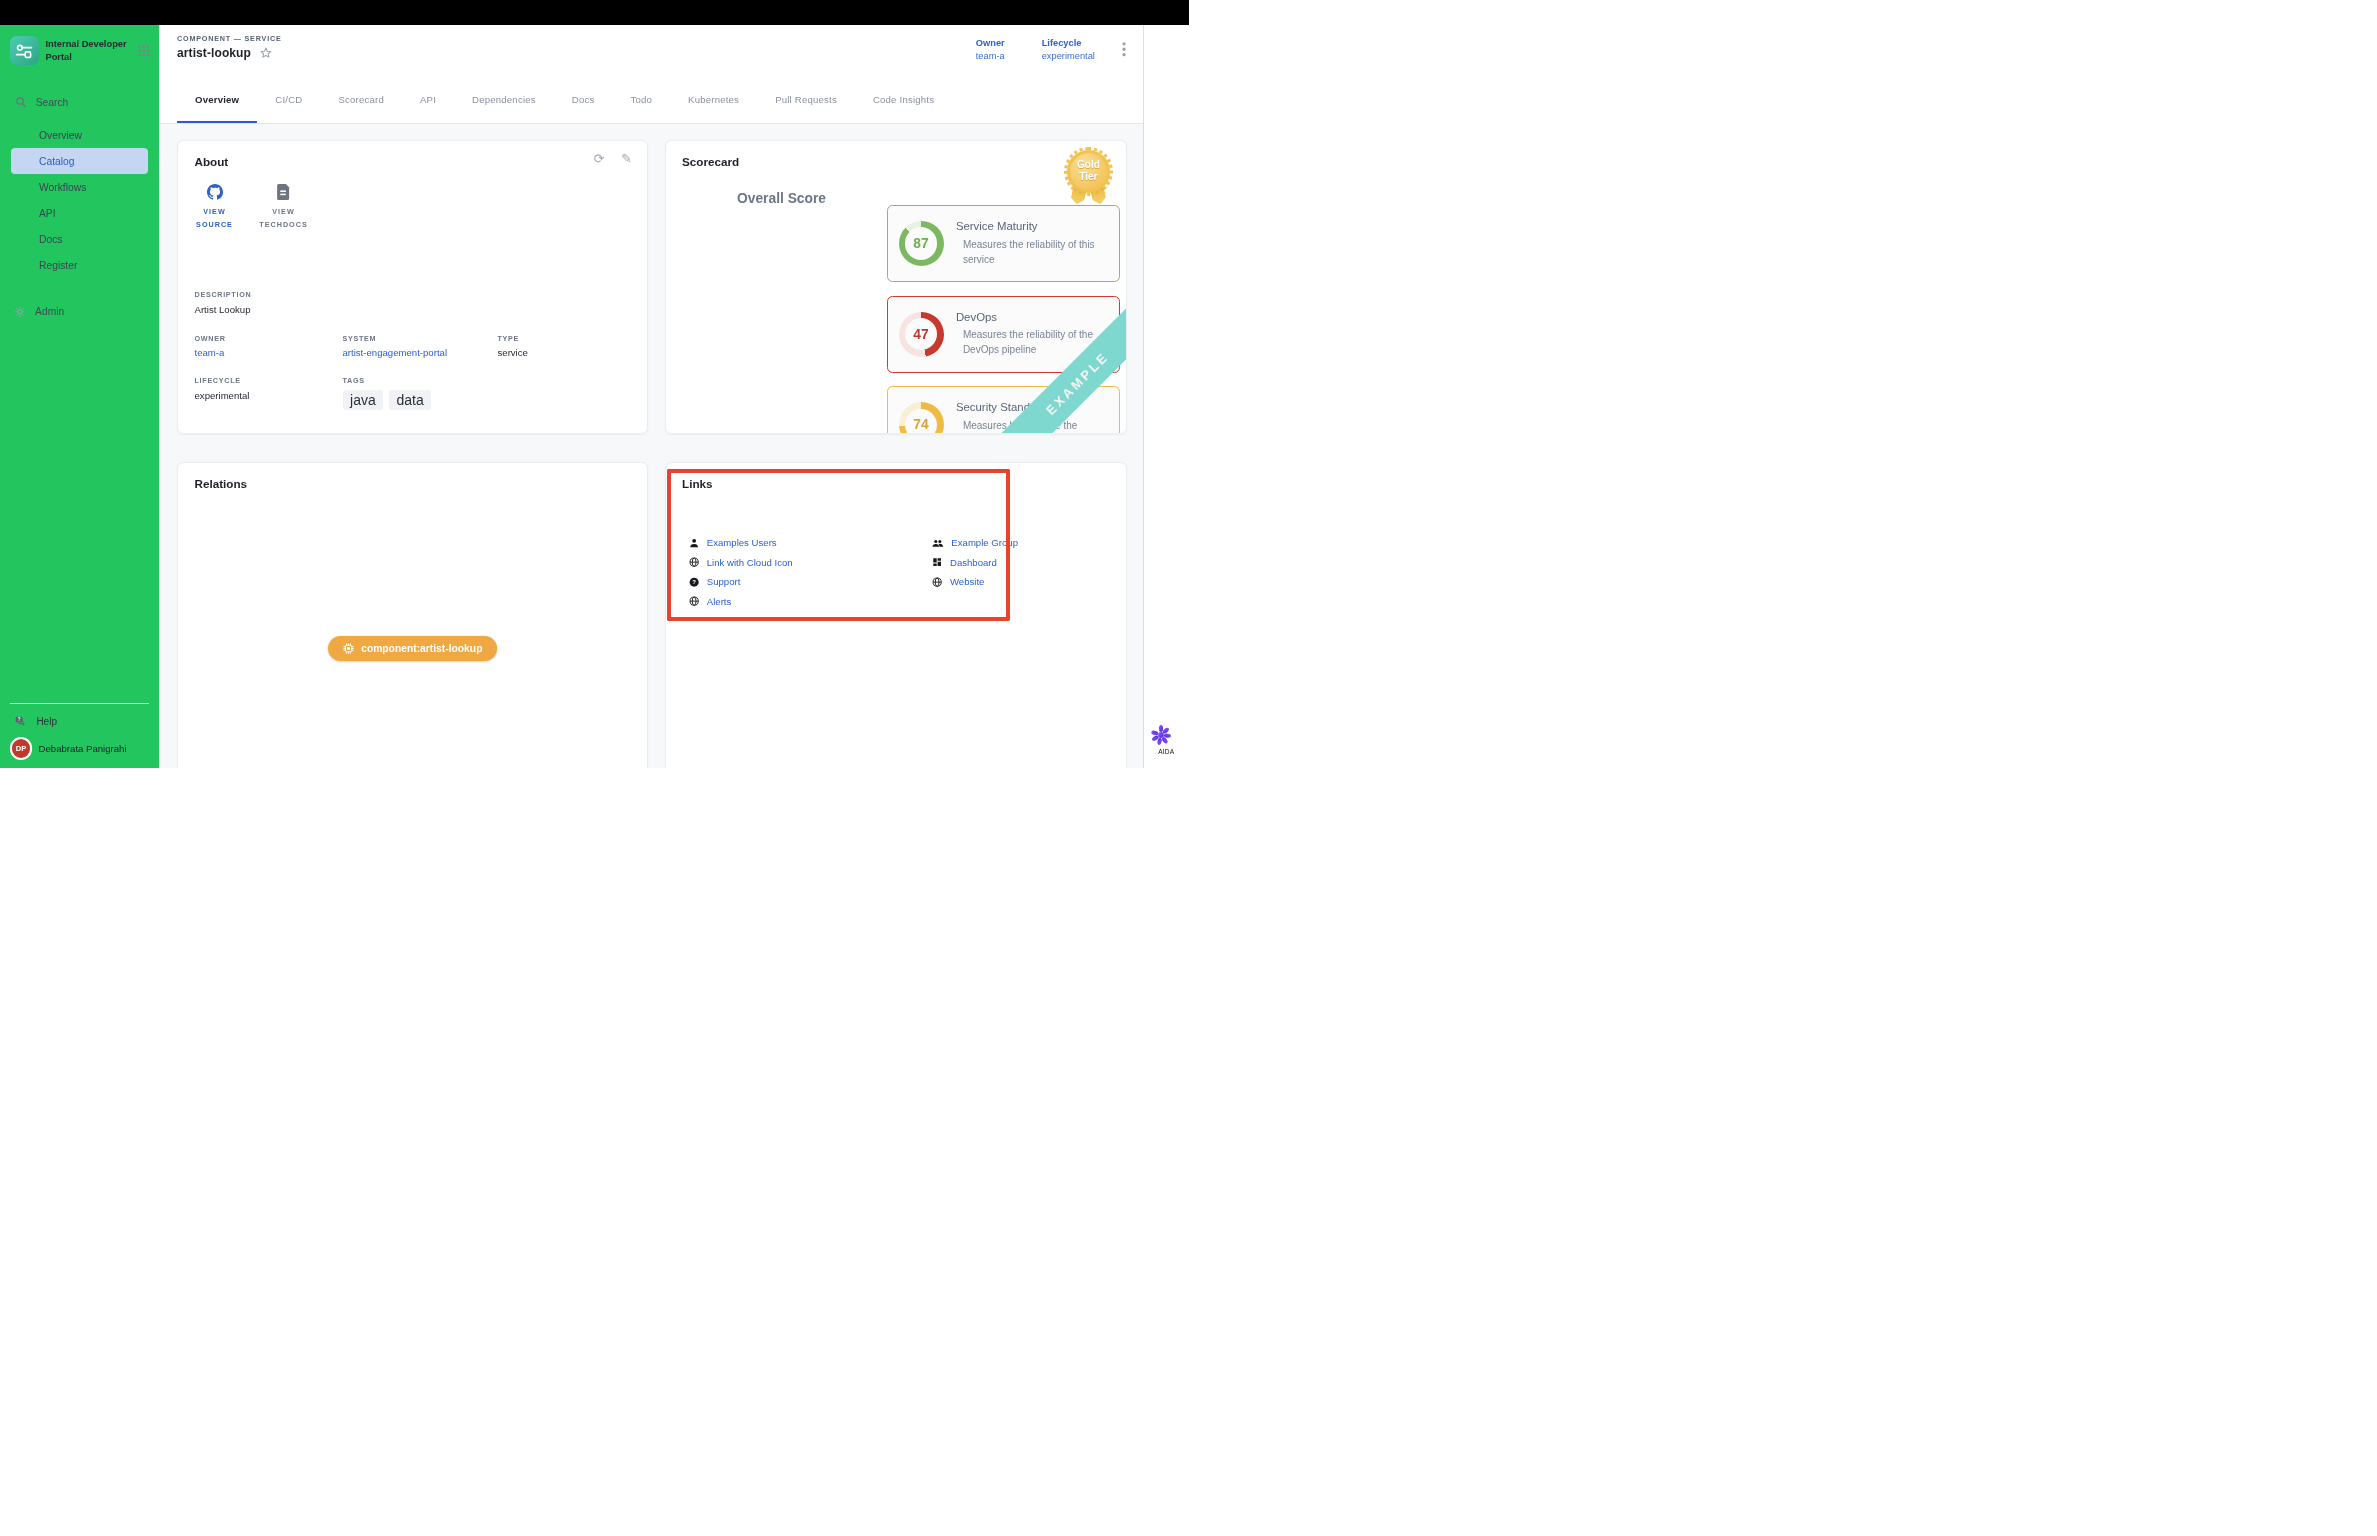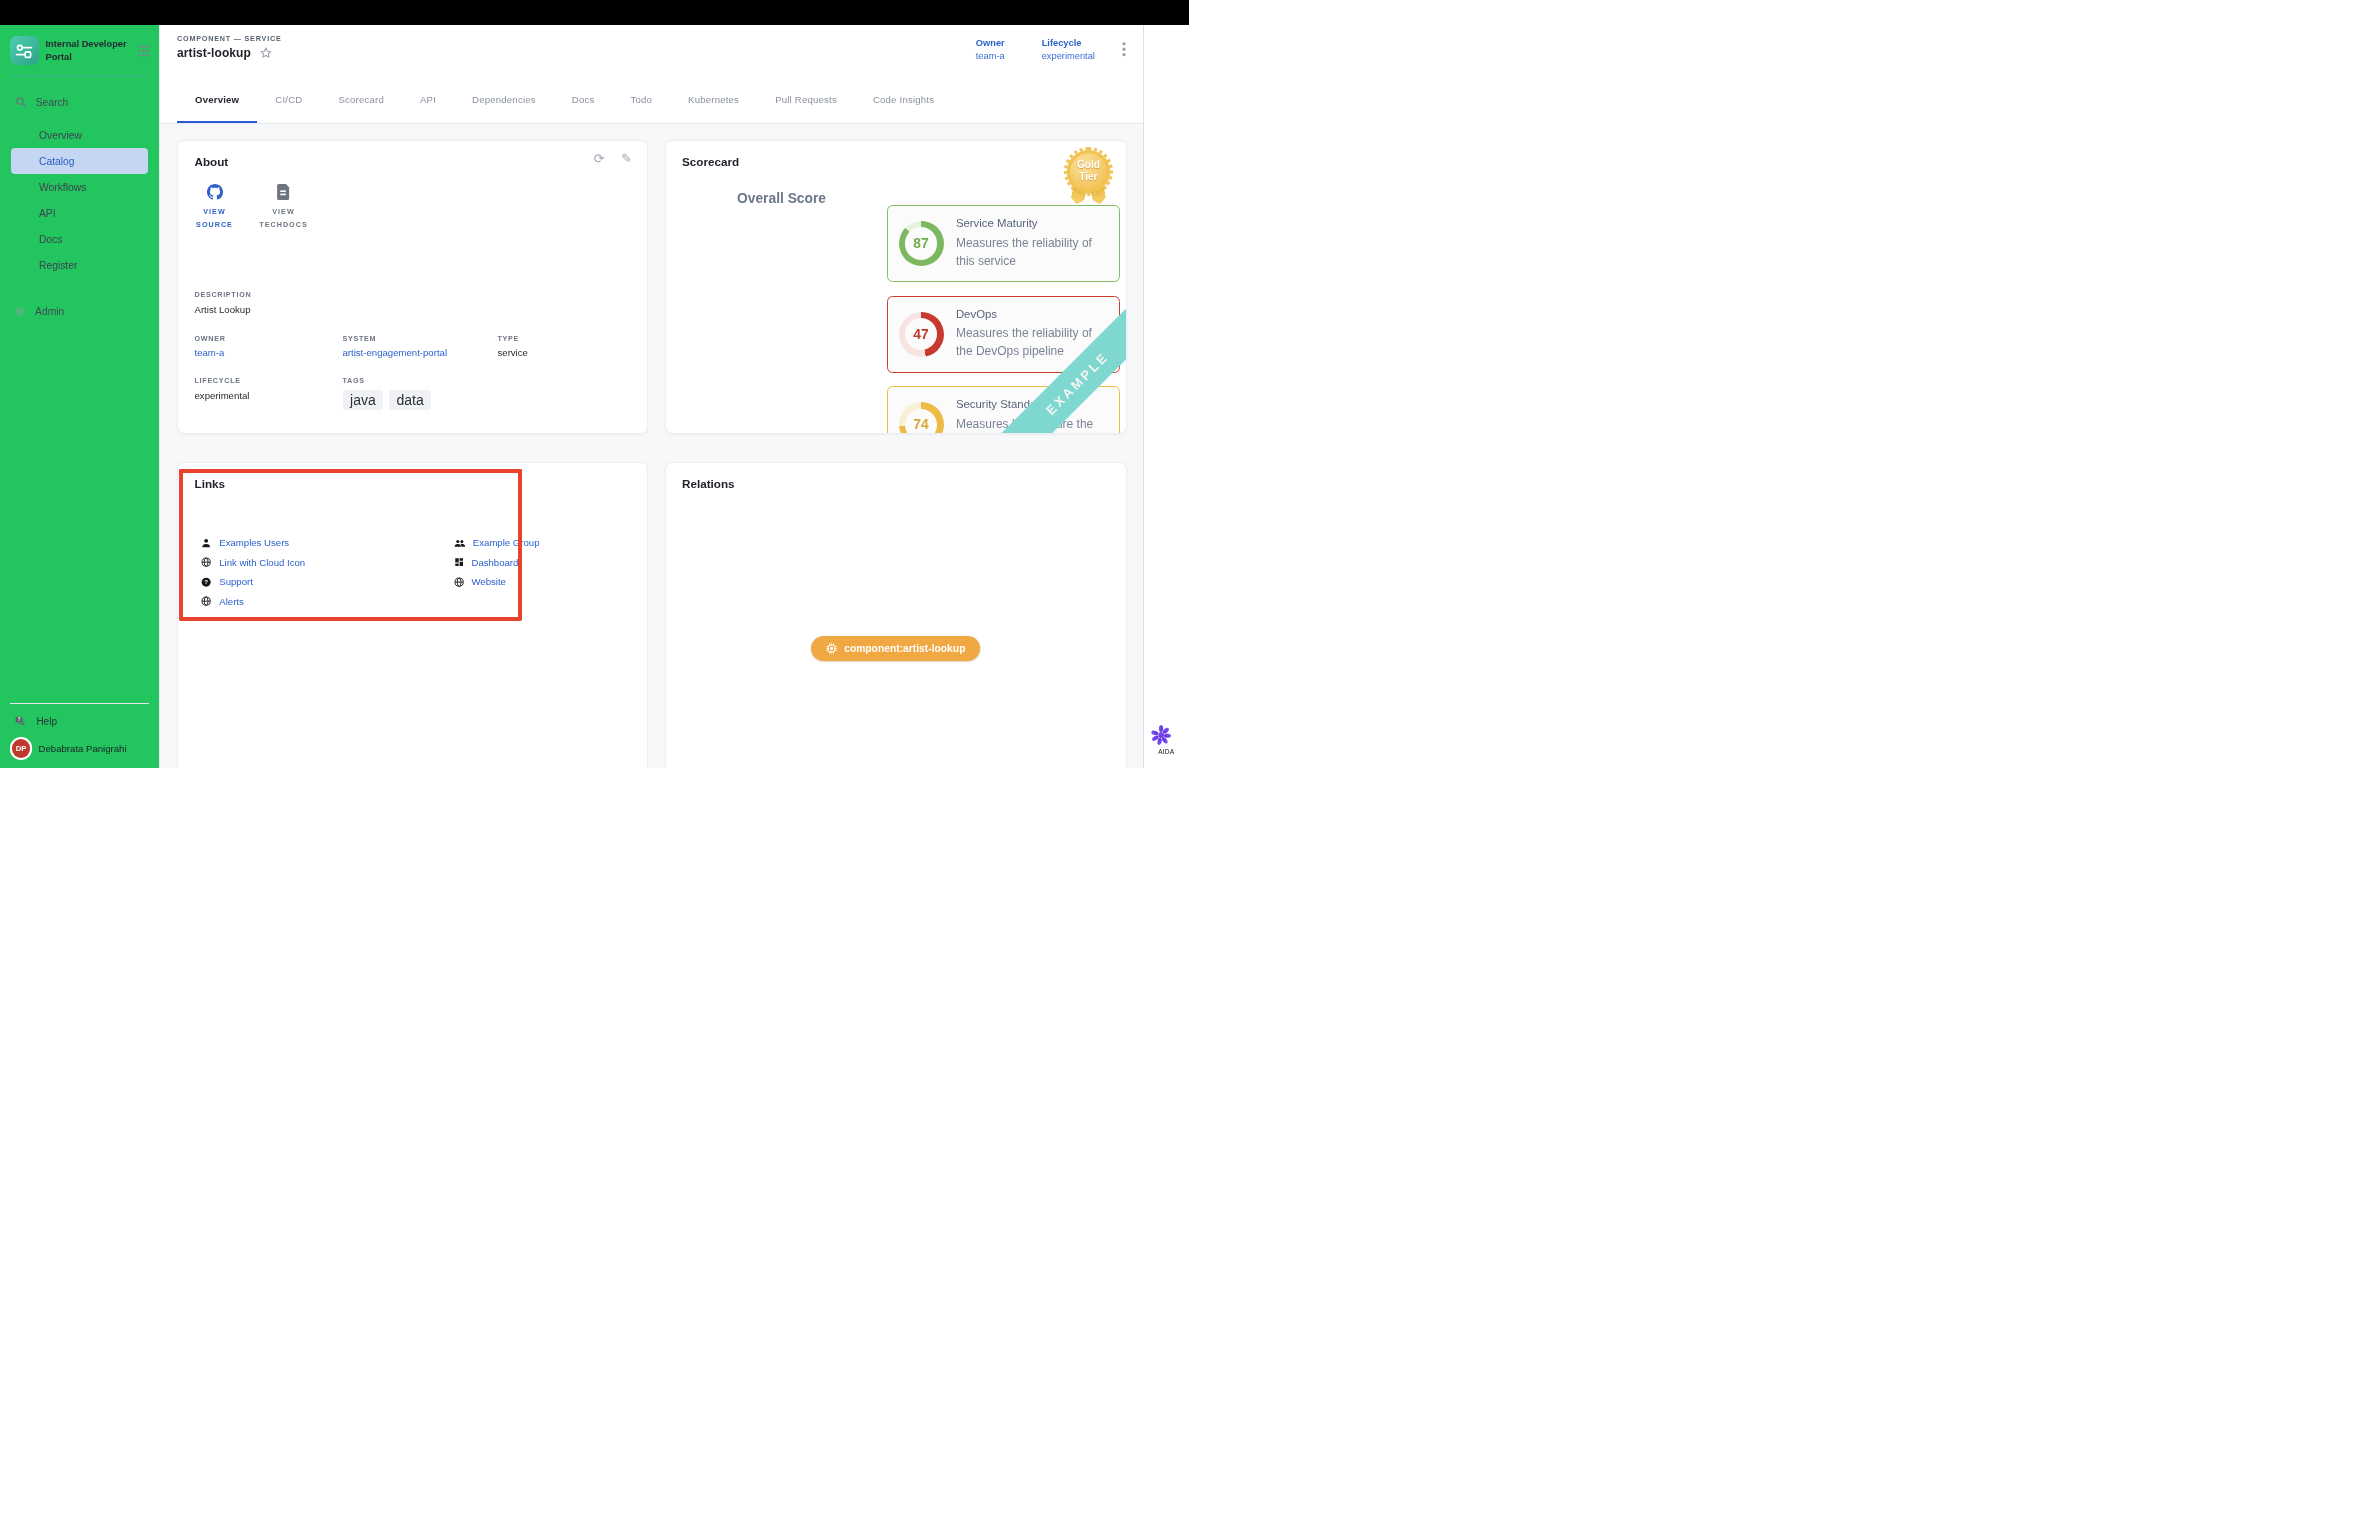--- a/index.html
+++ b/index.html
@@ -88,21 +88,21 @@
   .mini-card { border-radius:5.5px; background:#fafbfa; min-height:77px; padding:8.3px 11px;
     display:flex; align-items:center; gap:12.4px; }
   .mini-card.green  { border:1px solid #86bd60; }
   .mini-card.red    { border:1px solid #d03a30; }
   .mini-card.amber  { border:1px solid #f1b945; }
   .mini-donut { width:45px; height:45px; border-radius:50%; flex:0 0 45px;
     position:relative; display:flex; align-items:center; justify-content:center; }
   .mini-donut::before { content:""; position:absolute; inset:6.2px; background:#fafbfa; border-radius:50%; }
   .mini-donut span { position:relative; font-size:13.8px; font-weight:700; }
   .mini-texts .mt-title { font-size:11.4px; color:#59637a; }
-  .mini-texts .mt-desc { font-size:12px; color:#7a8396; margin-top:4.8px; line-height:1.5; max-width:172px; }
+  .mini-texts .mt-desc { font-size:10px; color:#7a8396; margin-top:4.8px; line-height:1.5; max-width:172px;margin-left:7px; }
   .gold-badge { position:absolute; top:7.6px; right:15px; width:45px; height:67px; z-index:4; }
   .gb-tail { position:absolute; top:32px; width:13.8px; height:23.4px;
     background:linear-gradient(#e9b43c,#f6cf6b);
     clip-path:polygon(0 0,100% 0,100% 76%,50% 100%,0 76%); }
   .gb-tail.l { left:6.2px; transform:rotate(12deg); }
   .gb-tail.r { right:6.2px; transform:rotate(-12deg); }
   .gb-seal { position:absolute; top:1.4px; left:1.4px; width:43px; height:43px; border-radius:50%;
     background:#f2c24f; box-shadow:0 1.4px 2.8px rgba(160,110,10,0.25); }
   .gb-seal::before { content:""; position:absolute; inset:-2.8px; border-radius:50%; border:3.4px dotted #f2c24f; }
   .gb-inner { position:absolute; inset:2.8px; border-radius:50%;
@@ -372,87 +372,20 @@
               <div class="mini-texts">
                 <div class="mt-title">Security Standards</div>
                 <div class="mt-desc">Measures how secure the service is</div>
               </div>
             </div>
           </div>
 
           <div class="ribbon">EXAMPLE</div>
         </section>
 
-        <section class="card links-card">
-          <div class="card-title">Links</div>
-
-          <div class="links-cols">
-            <div class="links-col">
-              <div class="link-item">
-                <svg width="10.3" height="10.3" viewBox="0 0 16 16" fill="#15181d">
-                  <circle cx="8" cy="4.4" r="3"></circle>
-                    <path d="M2 14.5 a6 5.2 0 0 1 12 0 z"></path>
-                </svg>
-                <span>Examples Users</span>
-              </div>
-              <div class="link-item">
-                <svg width="10.3" height="10.3" viewBox="0 0 16 16" fill="none" stroke="#15181d" stroke-width="1.4">
-                  <circle cx="8" cy="8" r="6.4"></circle>
-                    <ellipse cx="8" cy="8" rx="2.9" ry="6.4"></ellipse>
-                    <path d="M1.6 8 h12.8"></path>
-                </svg>
-                <span>Link with Cloud Icon</span>
-              </div>
-              <div class="link-item">
-                <svg width="10.3" height="10.3" viewBox="0 0 16 16">
-                  <circle cx="8" cy="8" r="7" fill="#15181d"></circle>
-                  <text x="8" y="11.4" font-size="9.5" font-weight="bold" fill="#fff" text-anchor="middle" font-family="Liberation Sans, sans-serif">?</text>
-                </svg>
-                <span>Support</span>
-              </div>
-              <div class="link-item">
-                <svg width="10.3" height="10.3" viewBox="0 0 16 16" fill="none" stroke="#15181d" stroke-width="1.4">
-                  <circle cx="8" cy="8" r="6.4"></circle>
-                    <ellipse cx="8" cy="8" rx="2.9" ry="6.4"></ellipse>
-                    <path d="M1.6 8 h12.8"></path>
-                </svg>
-                <span>Alerts</span>
-              </div>
-            </div>
-
-            <div class="links-col right">
-              <div class="link-item">
-                <svg width="11.7" height="10.3" viewBox="0 0 20 16" fill="#15181d">
-                  <circle cx="6.5" cy="5" r="2.6"></circle>
-                    <circle cx="13.5" cy="5" r="2.6"></circle>
-                  <path d="M1 14 a5.5 4.6 0 0 1 11 0 z"></path>
-                    <path d="M11.4 9.6 a5.5 4.6 0 0 1 7.6 4.4 h-6"></path>
-                </svg>
-                <span>Example Group</span>
-              </div>
-              <div class="link-item">
-                <svg width="10.3" height="10.3" viewBox="0 0 24 24" fill="#15181d">
-                  <path d="M3 13h8V3H3v10zm0 8h8v-6H3v6zm10 0h8V11h-8v10zm0-18v6h8V3h-8z"></path>
-                </svg>
-                <span>Dashboard</span>
-              </div>
-              <div class="link-item">
-                <svg width="10.3" height="10.3" viewBox="0 0 16 16" fill="none" stroke="#15181d" stroke-width="1.4">
-                  <circle cx="8" cy="8" r="6.4"></circle>
-                    <ellipse cx="8" cy="8" rx="2.9" ry="6.4"></ellipse>
-                    <path d="M1.6 8 h12.8"></path>
-                </svg>
-                <span>Website</span>
-              </div>
-            </div>
-          </div>
-
-          <div class="red-annotation"></div>
-        </section>
-
         <section class="card relations-card">
           <div class="card-title">Relations</div>
           <div class="rel-chip">
             <svg width="11" height="11" viewBox="0 0 24 24" fill="none" stroke="#fff" stroke-width="2">
               <rect x="5" y="5" width="14" height="14" rx="2"></rect>
               <rect x="10" y="10" width="4" height="4"></rect>
               <g stroke-linecap="round">
                 <path d="M8 1.5 v3.5"></path>
                   <path d="M12 1.5 v3.5"></path>
                   <path d="M16 1.5 v3.5"></path>
@@ -462,20 +395,87 @@
                 <path d="M1.5 8 h3.5"></path>
                   <path d="M1.5 12 h3.5"></path>
                   <path d="M1.5 16 h3.5"></path>
                 <path d="M19 8 h3.5"></path>
                   <path d="M19 12 h3.5"></path>
                   <path d="M19 16 h3.5"></path>
               </g>
             </svg>
             <span>component:artist-lookup</span>
           </div>
+        </section>
+
+        <section class="card links-card">
+          <div class="card-title">Links</div>
+
+          <div class="links-cols">
+            <div class="links-col">
+              <div class="link-item">
+                <svg width="10.3" height="10.3" viewBox="0 0 16 16" fill="#15181d">
+                  <circle cx="8" cy="4.4" r="3"></circle>
+                    <path d="M2 14.5 a6 5.2 0 0 1 12 0 z"></path>
+                </svg>
+                <span>Examples Users</span>
+              </div>
+              <div class="link-item">
+                <svg width="10.3" height="10.3" viewBox="0 0 16 16" fill="none" stroke="#15181d" stroke-width="1.4">
+                  <circle cx="8" cy="8" r="6.4"></circle>
+                    <ellipse cx="8" cy="8" rx="2.9" ry="6.4"></ellipse>
+                    <path d="M1.6 8 h12.8"></path>
+                </svg>
+                <span>Link with Cloud Icon</span>
+              </div>
+              <div class="link-item">
+                <svg width="10.3" height="10.3" viewBox="0 0 16 16">
+                  <circle cx="8" cy="8" r="7" fill="#15181d"></circle>
+                  <text x="8" y="11.4" font-size="9.5" font-weight="bold" fill="#fff" text-anchor="middle" font-family="Liberation Sans, sans-serif">?</text>
+                </svg>
+                <span>Support</span>
+              </div>
+              <div class="link-item">
+                <svg width="10.3" height="10.3" viewBox="0 0 16 16" fill="none" stroke="#15181d" stroke-width="1.4">
+                  <circle cx="8" cy="8" r="6.4"></circle>
+                    <ellipse cx="8" cy="8" rx="2.9" ry="6.4"></ellipse>
+                    <path d="M1.6 8 h12.8"></path>
+                </svg>
+                <span>Alerts</span>
+              </div>
+            </div>
+
+            <div class="links-col right">
+              <div class="link-item">
+                <svg width="11.7" height="10.3" viewBox="0 0 20 16" fill="#15181d">
+                  <circle cx="6.5" cy="5" r="2.6"></circle>
+                    <circle cx="13.5" cy="5" r="2.6"></circle>
+                  <path d="M1 14 a5.5 4.6 0 0 1 11 0 z"></path>
+                    <path d="M11.4 9.6 a5.5 4.6 0 0 1 7.6 4.4 h-6"></path>
+                </svg>
+                <span>Example Group</span>
+              </div>
+              <div class="link-item">
+                <svg width="10.3" height="10.3" viewBox="0 0 24 24" fill="#15181d">
+                  <path d="M3 13h8V3H3v10zm0 8h8v-6H3v6zm10 0h8V11h-8v10zm0-18v6h8V3h-8z"></path>
+                </svg>
+                <span>Dashboard</span>
+              </div>
+              <div class="link-item">
+                <svg width="10.3" height="10.3" viewBox="0 0 16 16" fill="none" stroke="#15181d" stroke-width="1.4">
+                  <circle cx="8" cy="8" r="6.4"></circle>
+                    <ellipse cx="8" cy="8" rx="2.9" ry="6.4"></ellipse>
+                    <path d="M1.6 8 h12.8"></path>
+                </svg>
+                <span>Website</span>
+              </div>
+            </div>
+          </div>
+
+          <div class="red-annotation"></div>
         </section>
 
       </div>
     </main>
 
     <div class="gutter">
       <div class="aida">
         <svg width="22" height="22" viewBox="0 0 32 32">
           <defs>
             <linearGradient id="aidaGrad" x1="0" y1="0" x2="1" y2="1">

